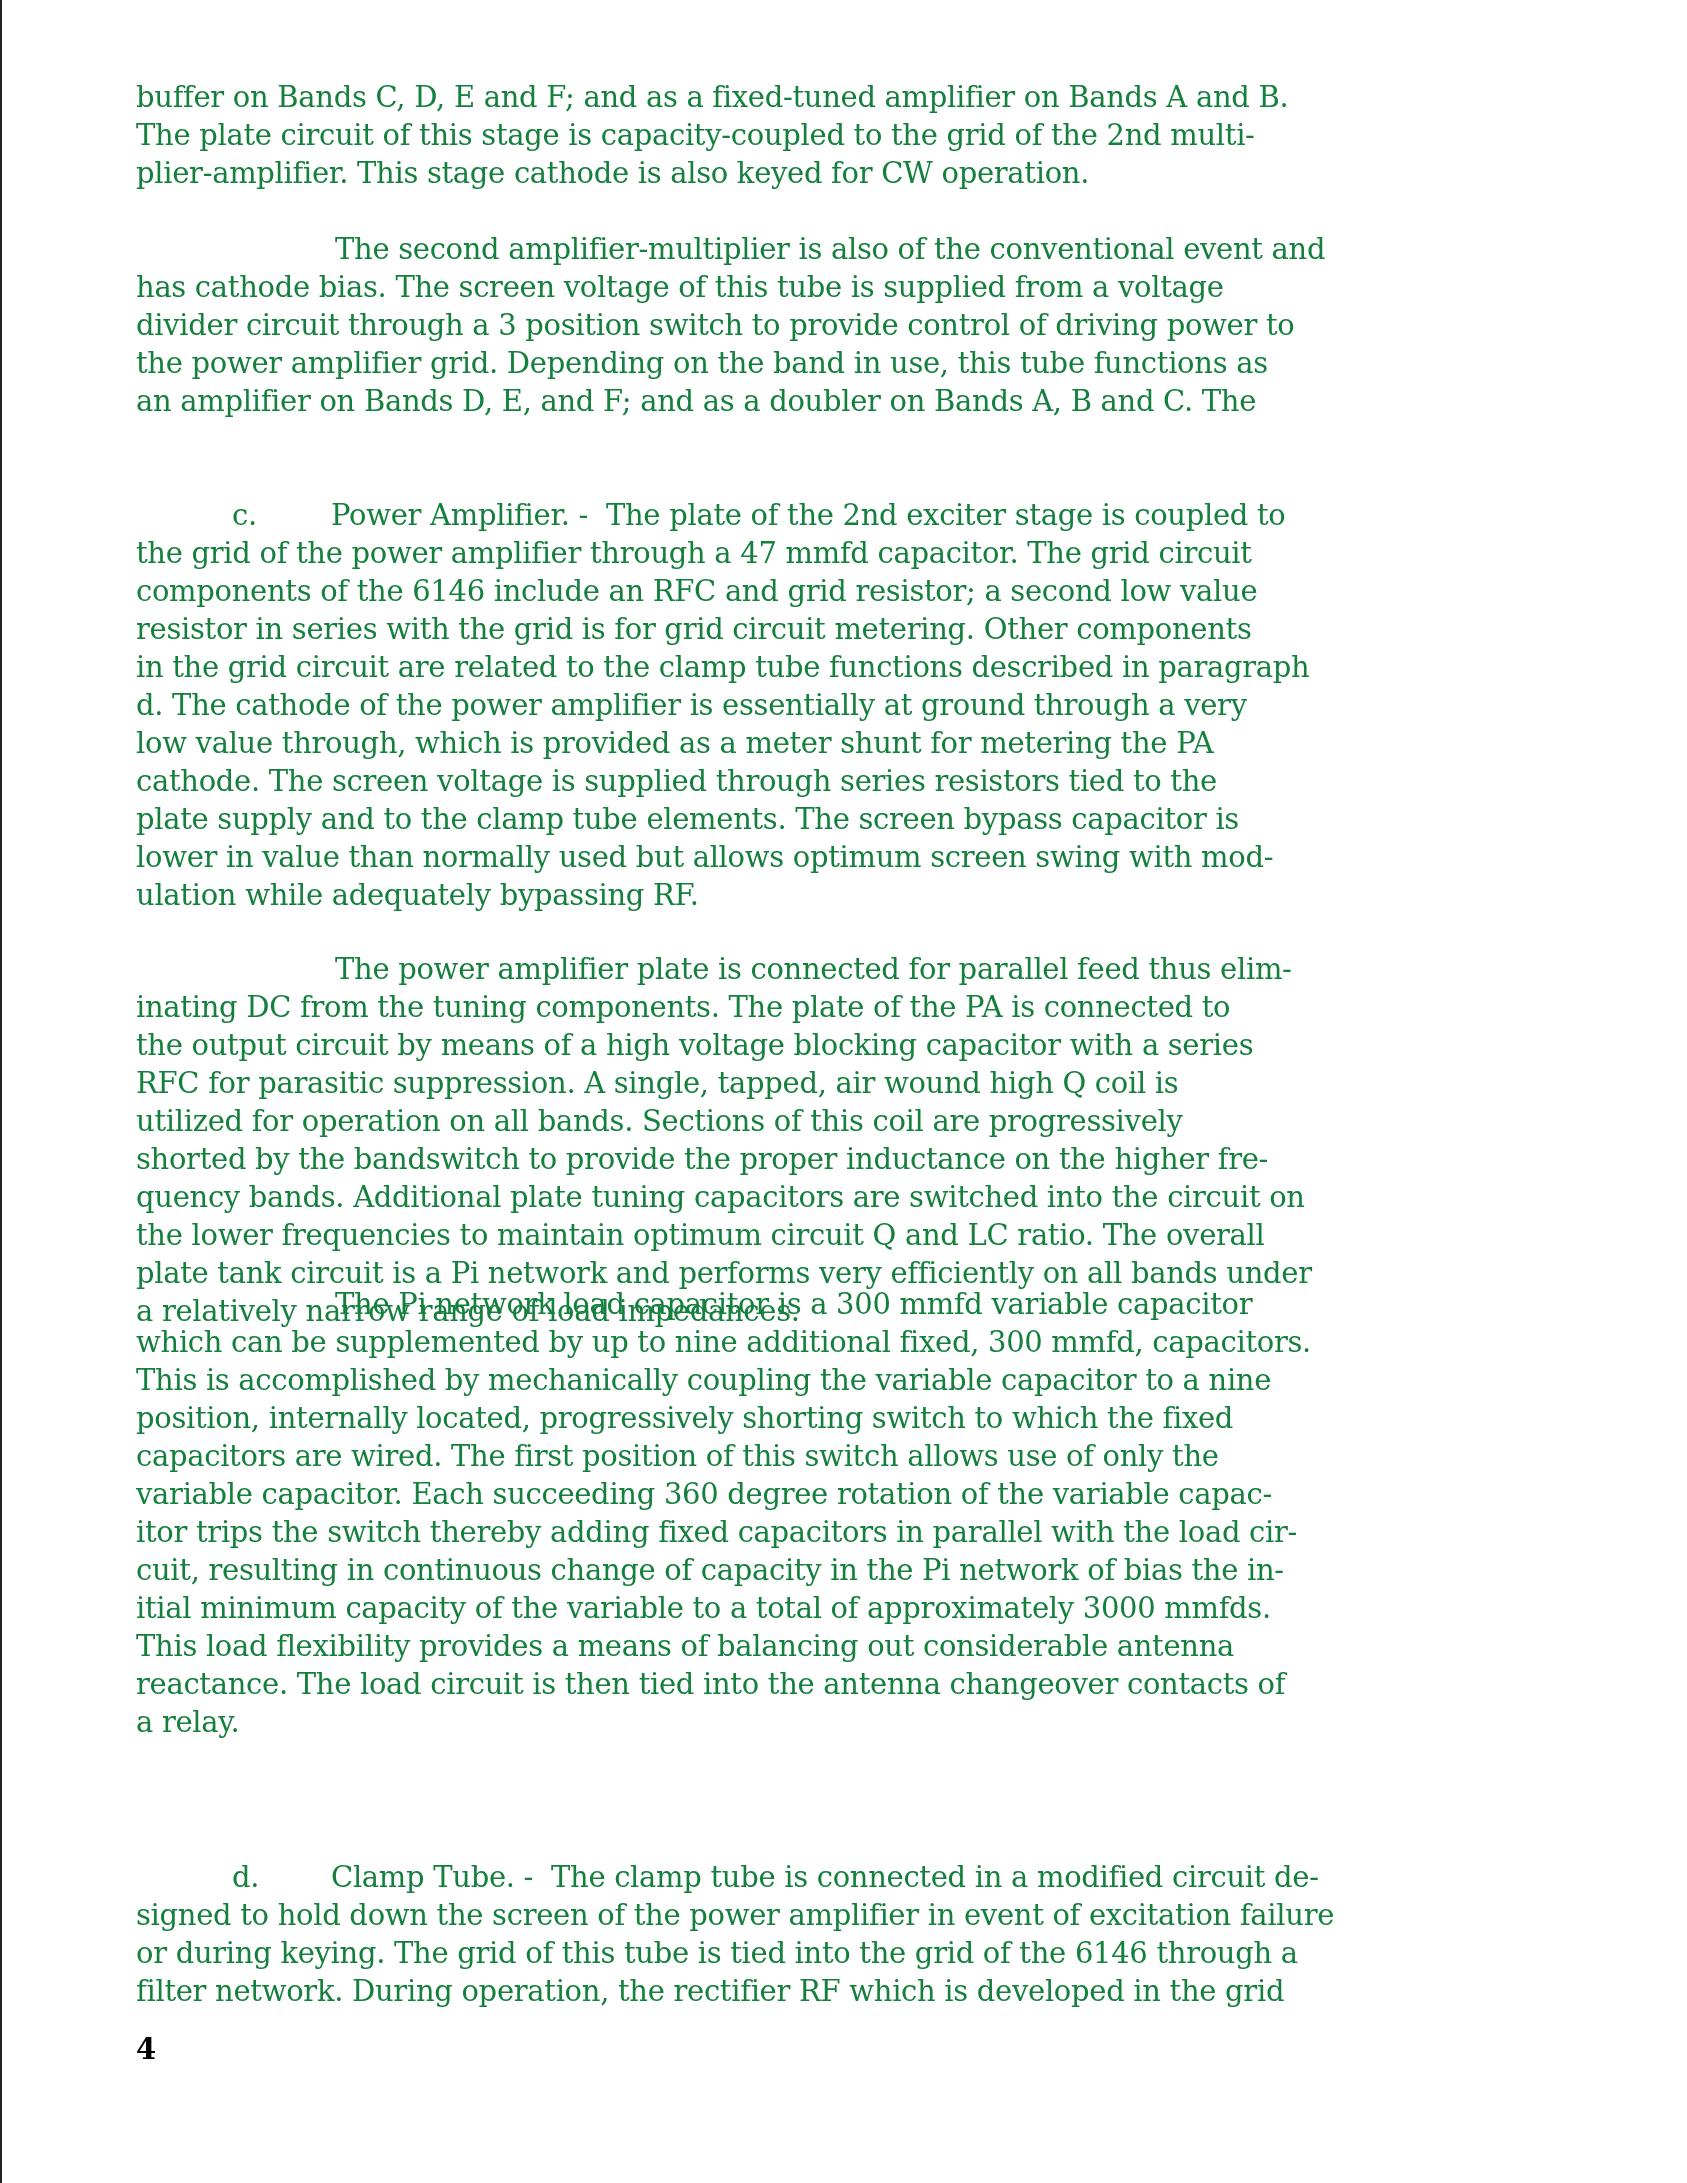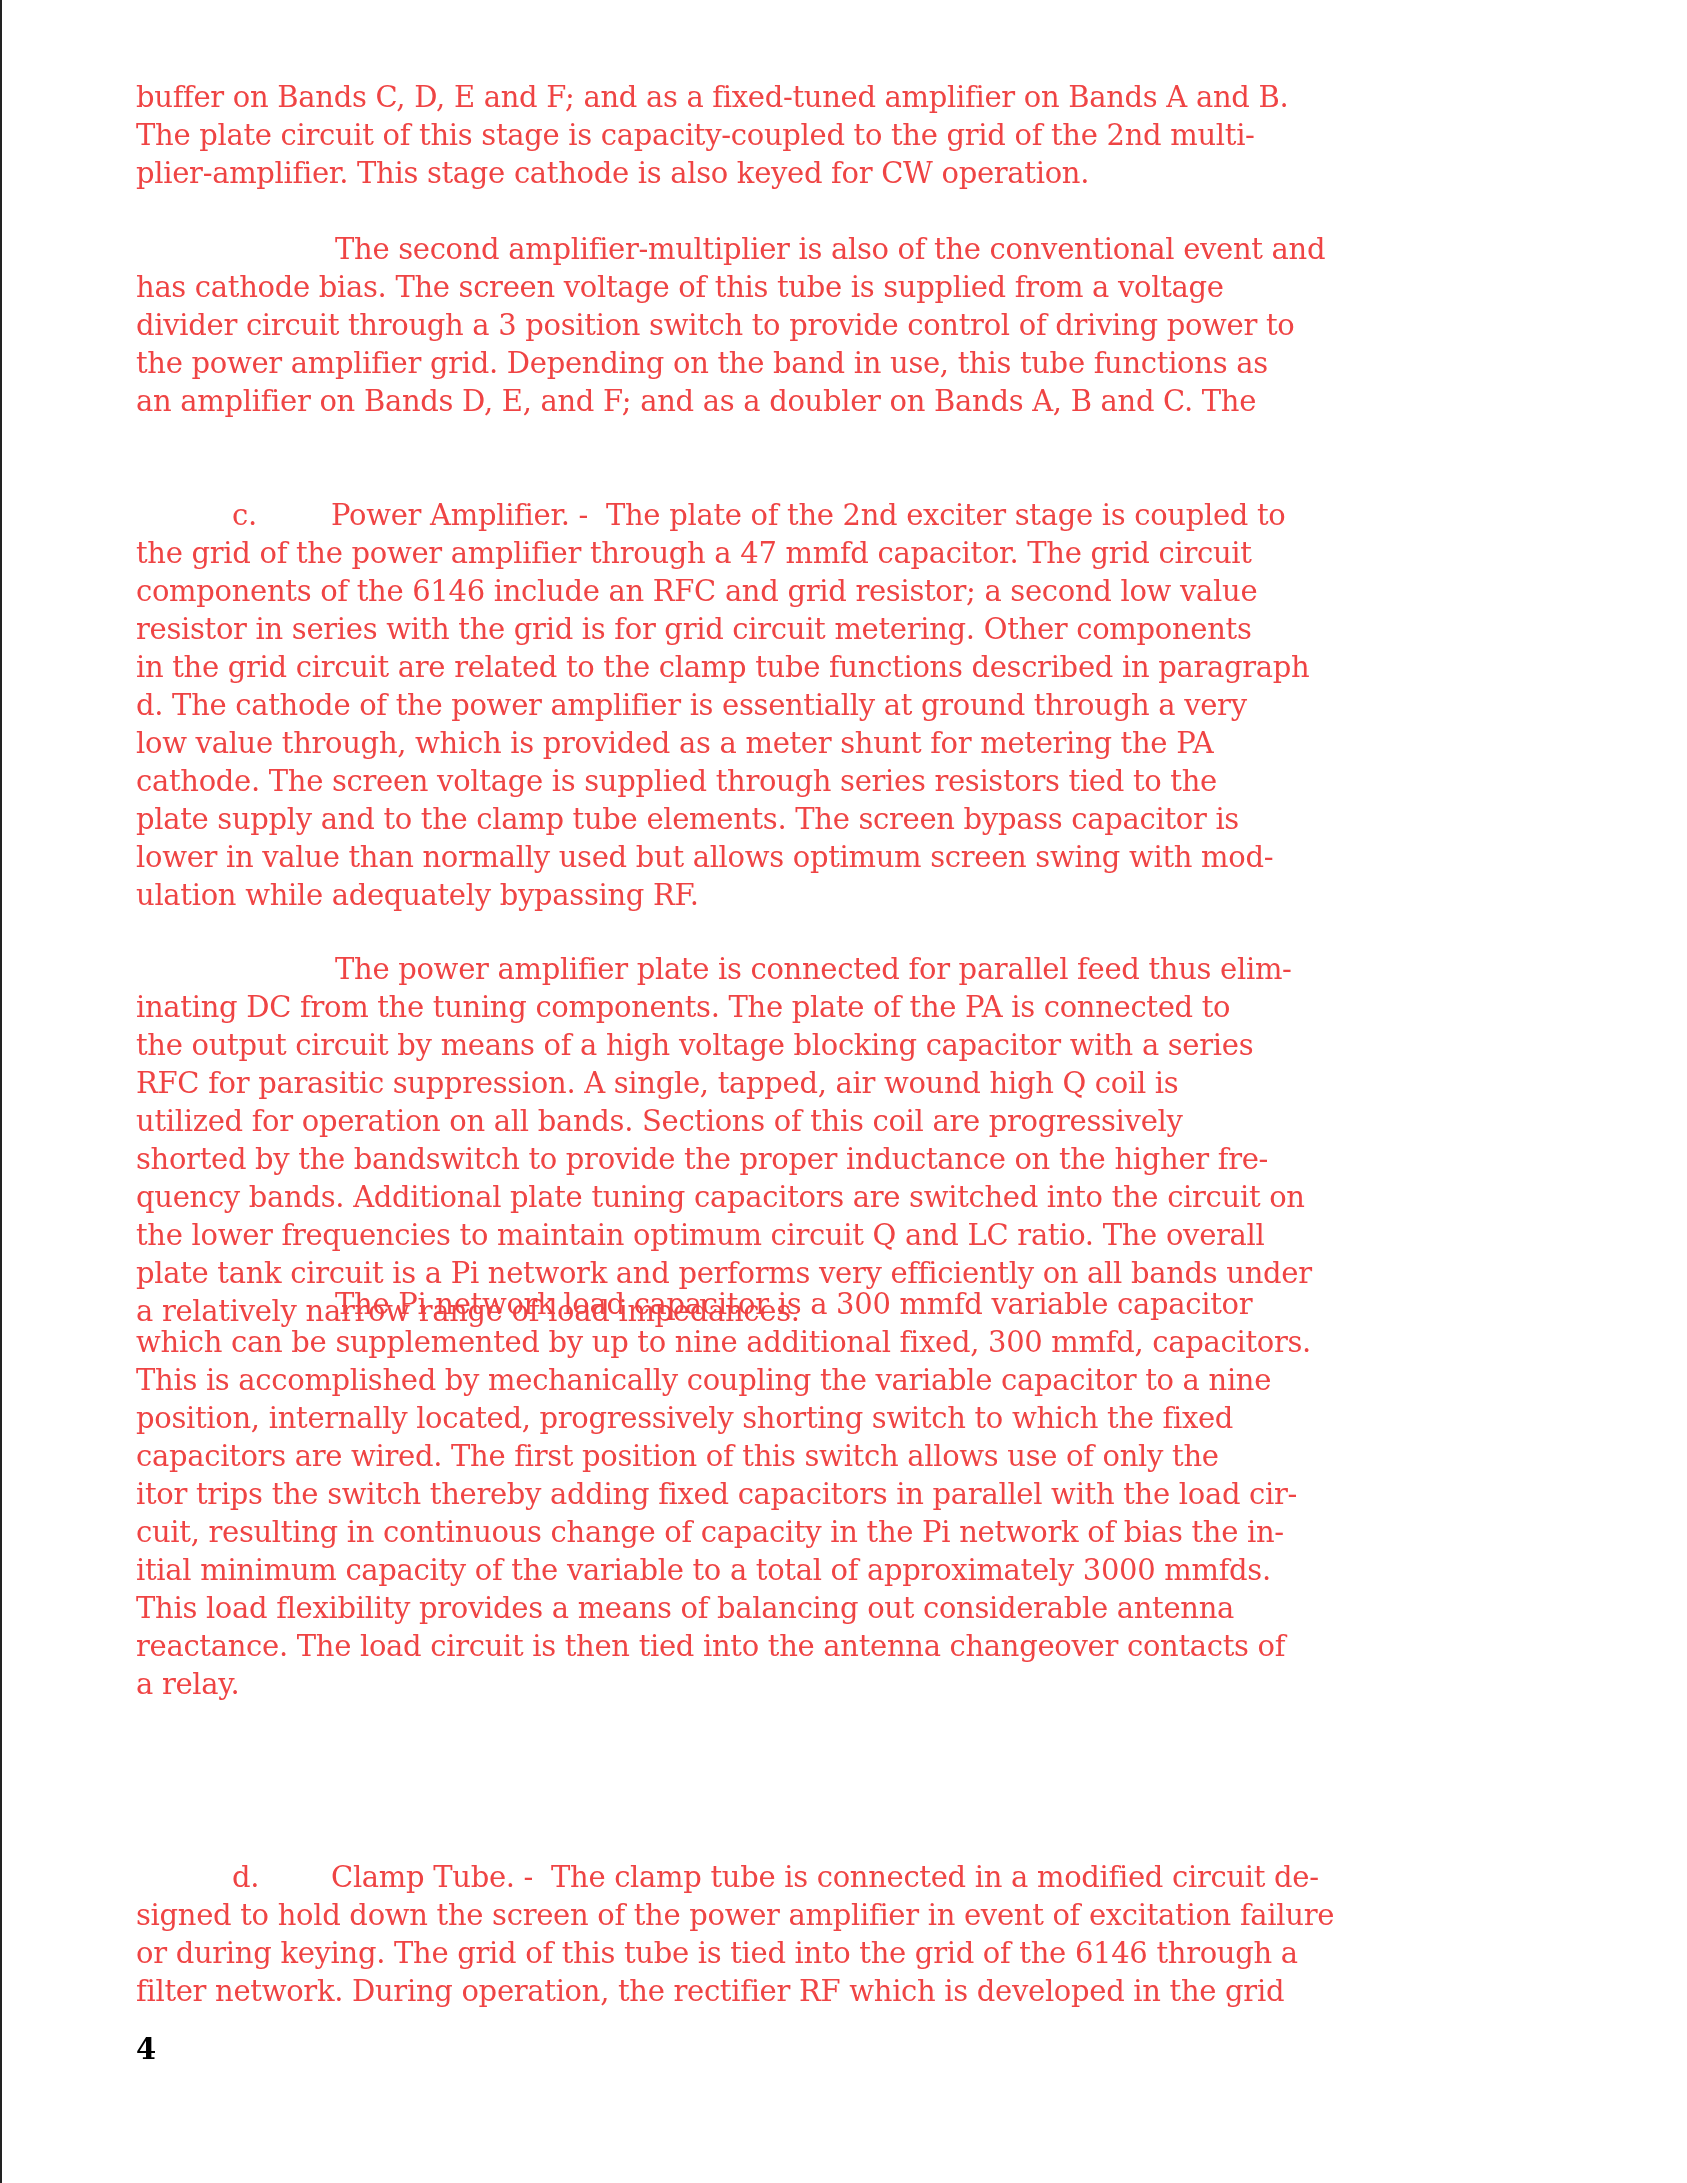--- a/index.html
+++ b/index.html
@@ -2,21 +2,21 @@
 <html style="font-size:10.6px"><head>
 <meta charset="utf-8">
 <style>
   html, body { margin:0; padding:0; background:#ffffff; }
   body { width:1688px; height:2183px; position:relative; overflow:hidden; }
   .page { position:absolute; left:0; top:0; width:1688px; height:2183px; background:#fff; }
   .left-edge { position:absolute; left:0; top:0; width:2px; height:2183px; background:#222; }
   .text {
     position:absolute; left:136px; width:1383px;
     font-family:"DejaVu Serif", "Liberation Serif", serif;
-    font-size:29px; line-height:38px; color:#ef4444;
+    font-size:29px; line-height:38px; color:#15803d;
     letter-spacing:-0.3px;
   }
   .line { display:block; white-space:nowrap; height:38px; }
   .indent-para { padding-left:199px; }
   .indent-sub { padding-left:96px; }
   .sub-letter { display:inline-block; width:99px; }
   .page-number {
     position:absolute; left:136px; top:2032px;
     font-family:"DejaVu Serif", "Liberation Serif", serif;
     font-size:29px; font-weight:bold; color:#000;
@@ -70,20 +70,21 @@
     <span class="line">plate tank circuit is a Pi network and performs very efficiently on all bands under</span>
     <span class="line">a relatively narrow range of load impedances.</span>
   </div>
 
   <div class="text" style="top:1285px">
     <span class="line indent-para">The Pi network load capacitor is a 300 mmfd variable capacitor</span>
     <span class="line">which can be supplemented by up to nine additional fixed, 300 mmfd, capacitors.</span>
     <span class="line">This is accomplished by mechanically coupling the variable capacitor to a nine</span>
     <span class="line">position, internally located, progressively shorting switch to which the fixed</span>
     <span class="line">capacitors are wired. The first position of this switch allows use of only the</span>
+    <span class="line">variable capacitor. Each succeeding 360 degree rotation of the variable capac-</span>
     <span class="line">itor trips the switch thereby adding fixed capacitors in parallel with the load cir-</span>
     <span class="line">cuit, resulting in continuous change of capacity in the Pi network of bias the in-</span>
     <span class="line">itial minimum capacity of the variable to a total of approximately 3000 mmfds.</span>
     <span class="line">This load flexibility provides a means of balancing out considerable antenna</span>
     <span class="line">reactance. The load circuit is then tied into the antenna changeover contacts of</span>
     <span class="line">a relay.</span>
   </div>
 
   <div class="text" style="top:1858px">
     <span class="line indent-sub">

